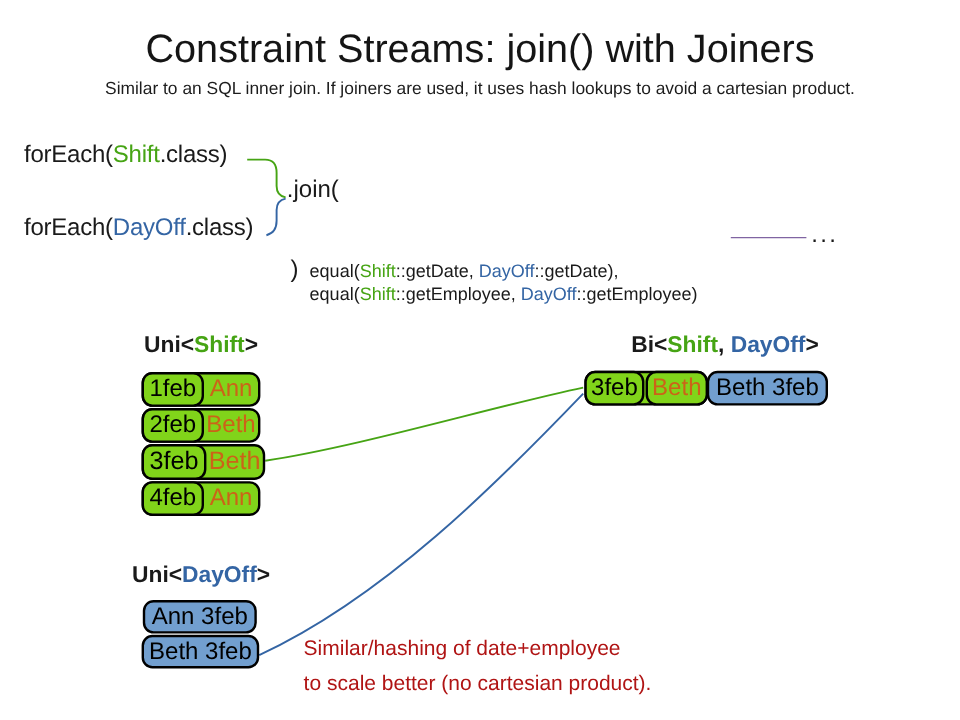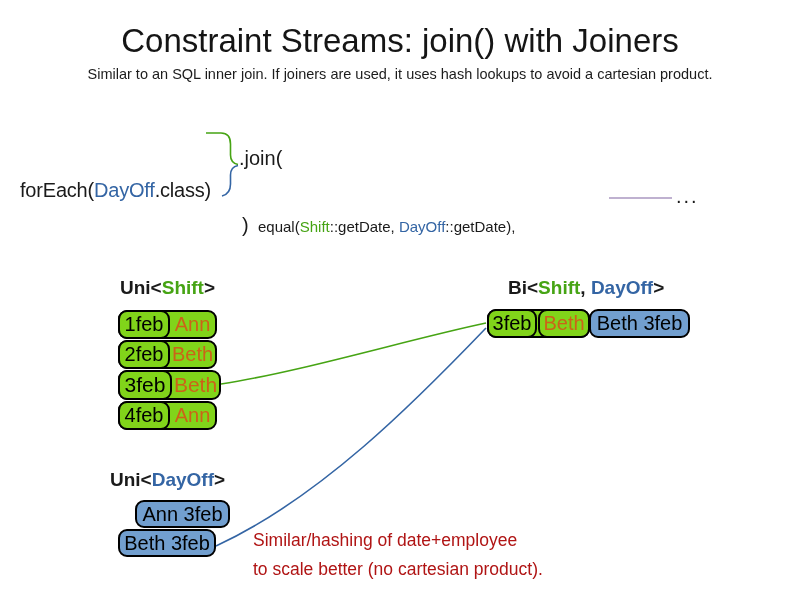--- a/index.html
+++ b/index.html
@@ -17,21 +17,21 @@
   .joinclose{left:242px;top:214px;font-size:20px;}
   .ellipsis{left:676px;top:185px;font-size:20px;letter-spacing:2px;}
   .green{color:var(--shift-green,#46A414);}
   .blue{color:var(--dayoff-blue,#3465A4);}
   svg.lines{position:absolute;left:0;top:0;pointer-events:none;}
   .ln-green{stroke:var(--shift-green,#46A414);fill:none;stroke-width:1.6;}
   .ln-blue{stroke:var(--dayoff-blue,#3465A4);fill:none;stroke-width:1.6;}
   .ln-purple{stroke:var(--connector-purple,#8064A2);fill:none;stroke-width:1.2;}
   .tbl-label{font-size:19px;color:#1a1a1a;white-space:nowrap;font-weight:bold;}
   .ushift-label{left:120px;top:277px;}
-  .bi-label{left:508px;top:277px;}
+  .bi-label{left:526px;top:277px;}
   .udayoff-label{left:110px;top:469px;}
   .stack{display:flex;flex-direction:column;gap:1px;}
   .ushift-table{left:118px;top:310px;}
   .srow{box-sizing:border-box;width:99px;height:29px;border:2px solid #000;border-radius:9px;
         background:var(--box-green-fill,#81D41A);display:flex;align-items:stretch;}
   .srow.emph{width:103px;height:30px;}
   .date-cell{box-sizing:border-box;flex:0 0 52px;margin:-2px 0 -2px -2px;border:2px solid #000;border-radius:9px;
         background:var(--box-green-fill,#81D41A);display:flex;align-items:center;justify-content:center;
         font-size:20px;color:#000;}
   .srow.emph .date-cell{flex-basis:54px;}
@@ -47,47 +47,53 @@
   .bi-emp{box-sizing:border-box;flex:1;margin:-2px -2px -2px 1px;border:2px solid #000;border-radius:9px;
         background:var(--box-green-fill,#81D41A);display:flex;align-items:center;justify-content:center;
         font-size:20px;color:var(--employee-orange,#CC6318);}
   .bi-blue{box-sizing:border-box;width:101px;height:29px;margin-left:-1px;border:2px solid #000;border-radius:9px;
         background:var(--box-blue-fill,#729FCF);display:flex;align-items:center;justify-content:center;
         font-size:20px;color:#000;}
   .udayoff-table{left:118px;top:500px;}
   .drow{box-sizing:border-box;height:28px;border:2px solid #000;border-radius:9px;
         background:var(--box-blue-fill,#729FCF);display:flex;align-items:center;justify-content:center;
         font-size:20px;color:#000;white-space:nowrap;}
-  .drow1{width:95px;margin-left:17px;}
+  .drow1{width:95px;margin-left:1px;}
   .drow2{width:98px;}
   .note{left:253px;top:526px;font-size:17.5px;line-height:28.5px;color:var(--note-red,#B01414);white-space:nowrap;}
 </style>
 </head>
 <body>
 
 <div class="slide">
 
   <div class="abs title">Constraint Streams: join() with Joiners</div>
   <div class="abs subtitle">Similar to an SQL inner join. If joiners are used, it uses hash lookups to avoid a cartesian product.</div>
 
   <svg class="lines" width="800" height="600" viewBox="0 0 800 600">
     <path class="ln-green" d="M 206 133 L 221 133 C 228 133 230.5 137 230.5 144 L 230.5 155 C 230.5 161 233 163.5 238 164.5"></path>
     <path class="ln-blue" d="M 238 165.5 C 233 166.5 230.5 169 230.5 175 L 230.5 184 C 230.5 191 228 194.5 222 196"></path>
     <path class="ln-purple" d="M 609 198 L 672 198"></path>
     <path class="ln-green" d="M 221 384 C 300 372 410 339 486 323"></path>
     <path class="ln-blue" d="M 216 546 C 320 498 415 402 486 328"></path>
   </svg>
 
+  <div class="abs code fe fe1">
+    <span>forEach(</span><span class="green">Shift</span><span>.class)</span>
+  </div>
   <div class="abs code fe fe2">
     <span>forEach(</span><span class="blue">DayOff</span><span>.class)</span>
   </div>
   <div class="abs code joinopen">.join(</div>
   <div class="abs code joiners">
     <div>
       <span>equal(</span><span class="green">Shift</span><span>::getDate, </span><span class="blue">DayOff</span><span>::getDate),</span>
+    </div>
+    <div>
+      <span>equal(</span><span class="green">Shift</span><span>::getEmployee, </span><span class="blue">DayOff</span><span>::getEmployee)</span>
     </div>
   </div>
   <div class="abs code joinclose">)</div>
   <div class="abs code ellipsis">...</div>
 
   <div class="abs tbl-label ushift-label">
     <span>Uni&lt;</span><span class="green">Shift</span><span>&gt;</span>
   </div>
   <div class="abs stack ushift-table">
     <div class="srow">

